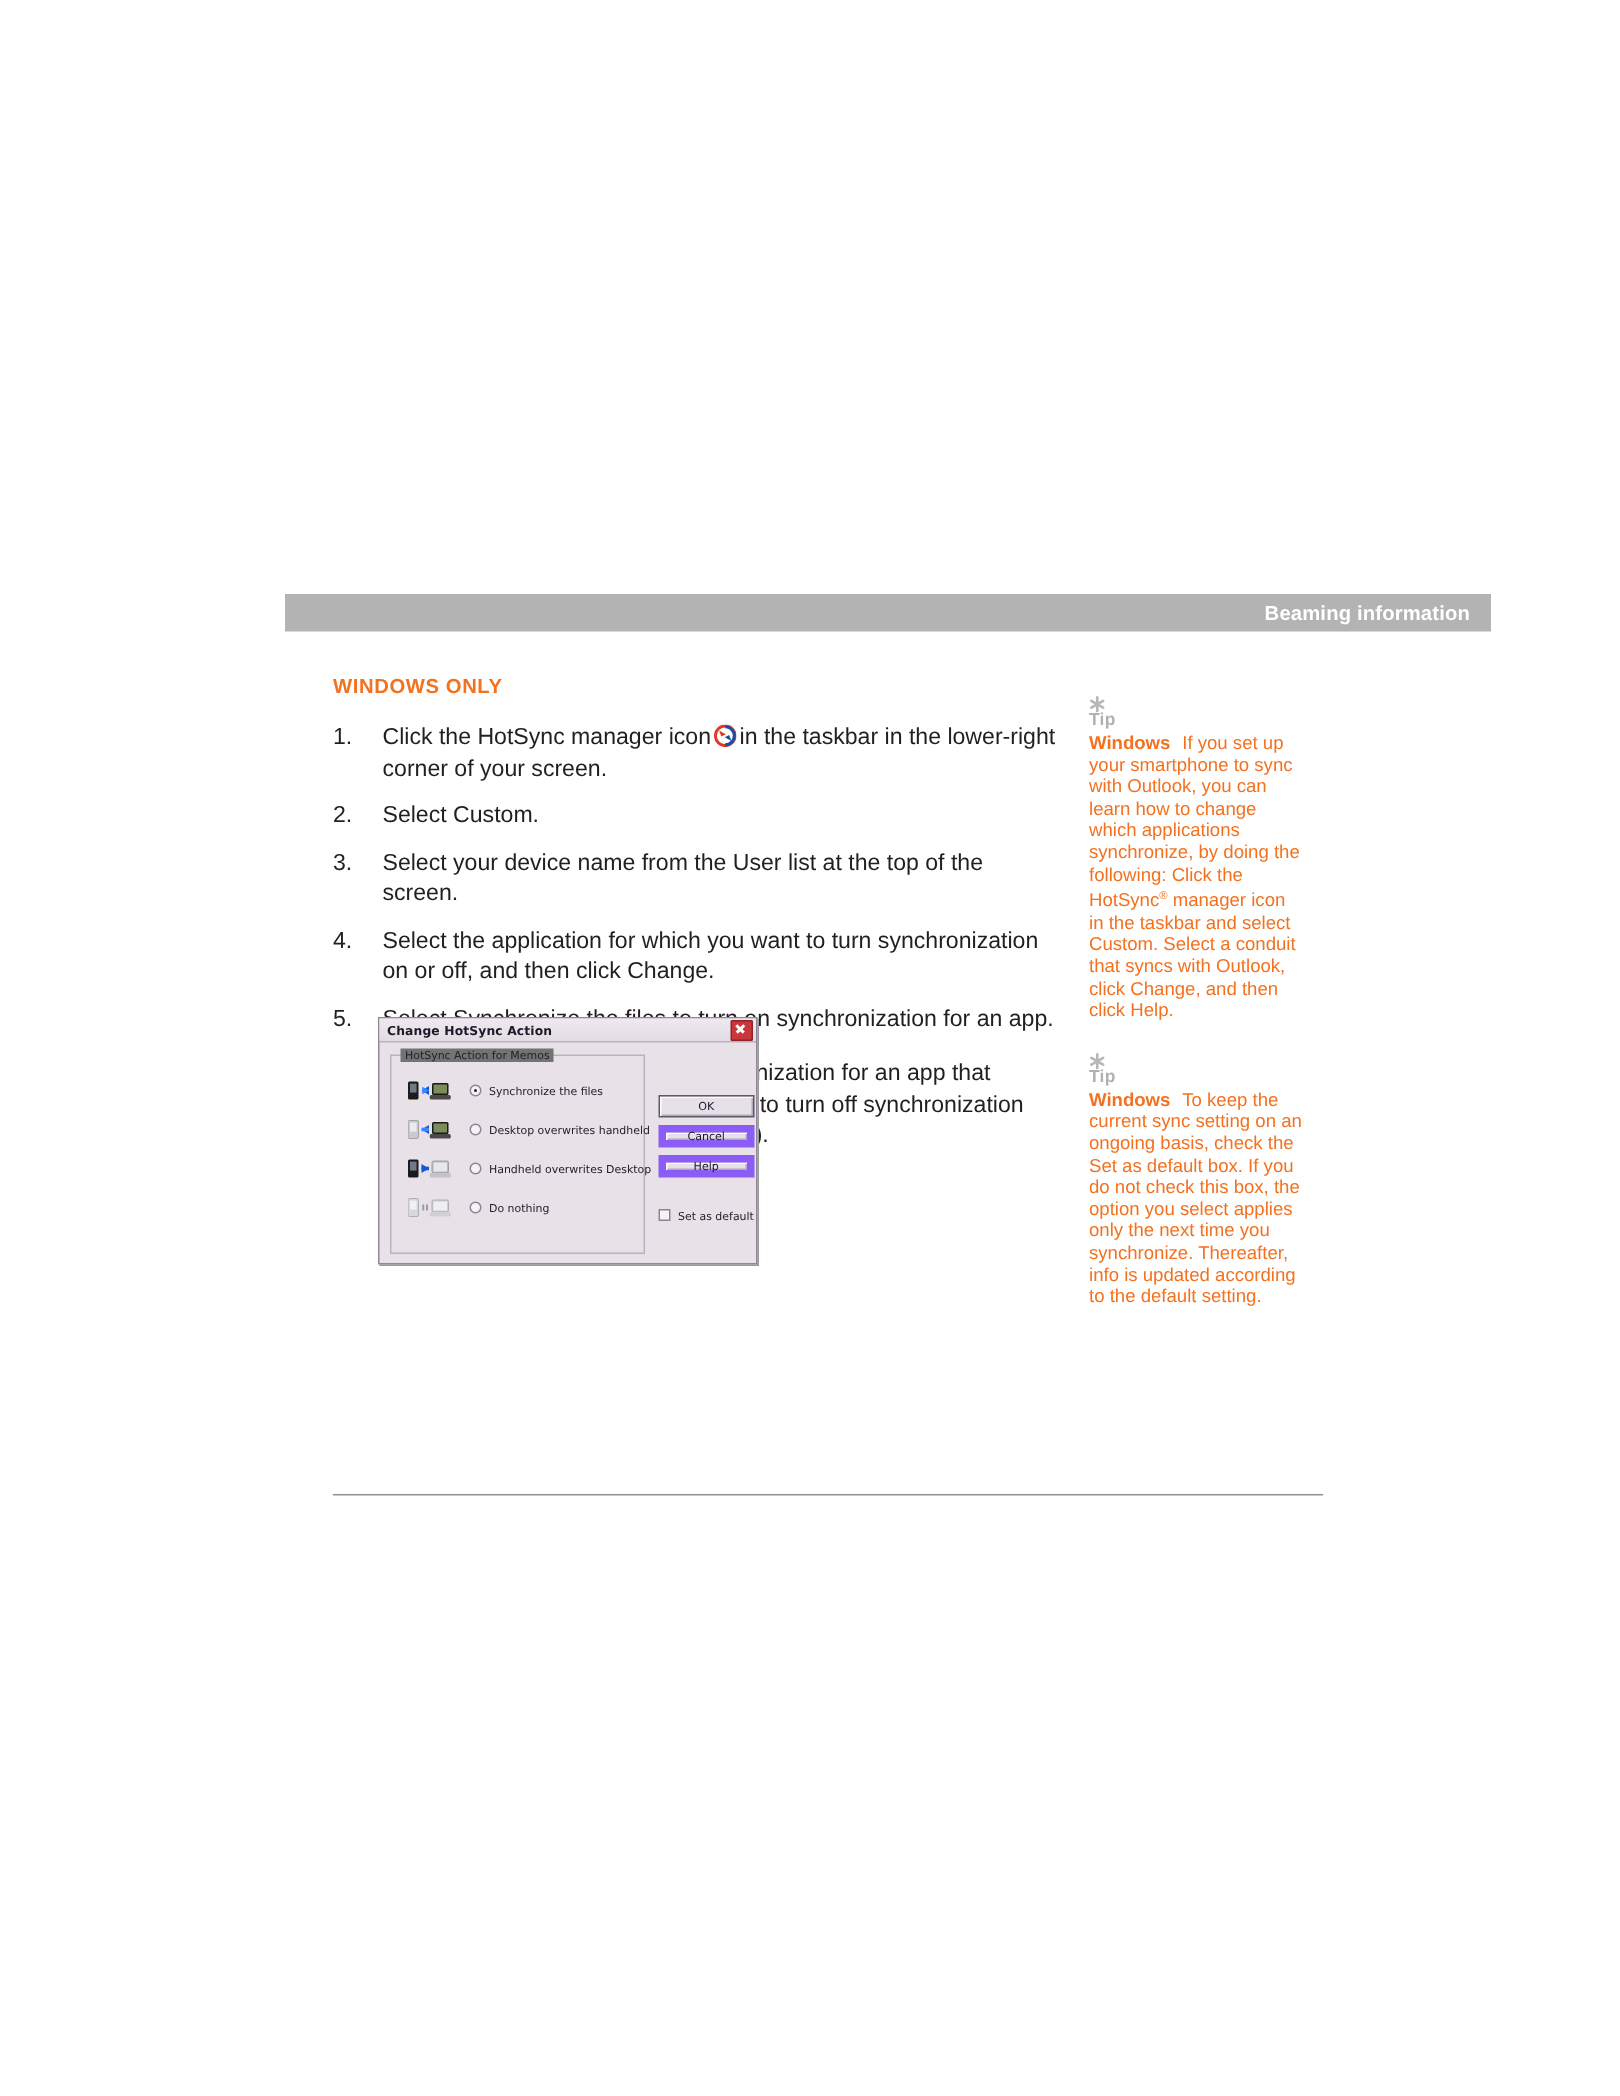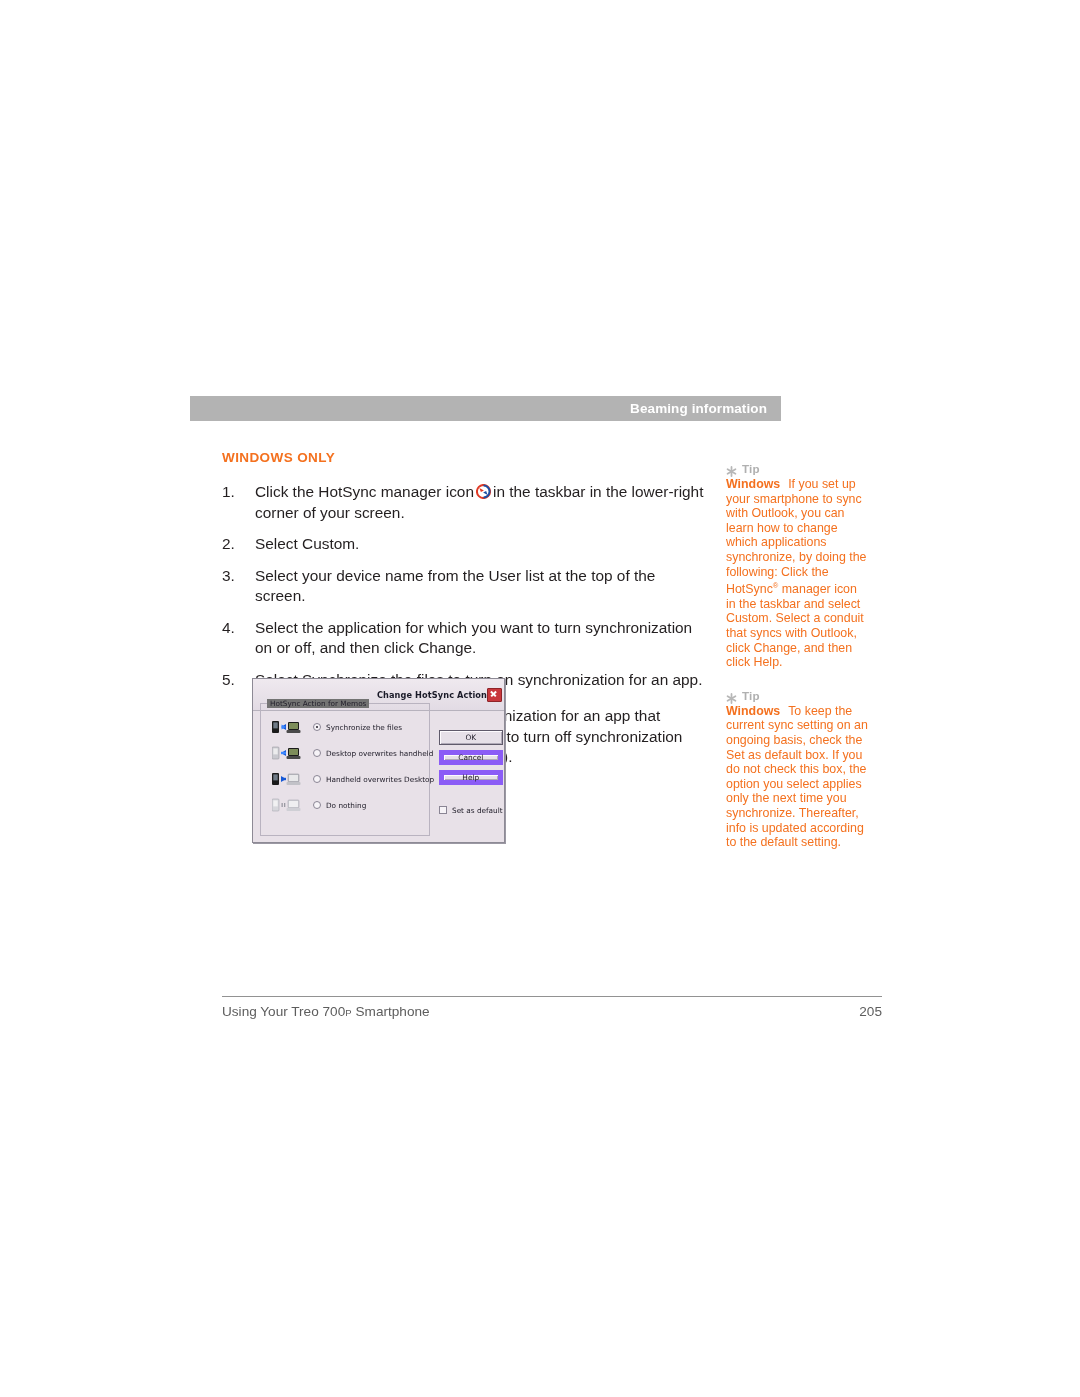--- a/index.html
+++ b/index.html
@@ -23,21 +23,21 @@
     width: 1080px;
     height: 1397px;
     overflow: hidden;
   }
 
   
   .header-band {
     position: absolute;
     left: 190px;
     top: 396px;
-    width: 591px;
+    width: 804px;
     height: 25px;
     background: #b3b3b3;
     display: flex;
     align-items: center;
     justify-content: flex-end;
   }
   .header-title {
     color: #ffffff;
     font-size: 13.5px;
     font-weight: bold;
@@ -109,26 +109,26 @@
     width: 100%;
     height: 100%;
     box-sizing: border-box;
     background: #e8e1e8;
     border: 1px solid #8d8a95;
     box-shadow: 1px 1px 0 #9b98a3;
     font-family: "DejaVu Sans", sans-serif;
     position: relative;
   }
   .dlg-titlebar {
-    height: 32px;
+    height: 16px;
     background: linear-gradient(to bottom, #efe9ef 0%, #e2dbe4 100%);
     border-bottom: 1px solid #b7b2bd;
     display: flex;
     align-items: center;
-    justify-content: flex-end;
+    justify-content: space-between;
     padding: 0 2px 0 5px;
     box-sizing: border-box;
   }
   .dlg-title {
     font-size: 8.2px;
     font-weight: bold;
     color: #1a1a28;
     letter-spacing: 0.1px;
     white-space: nowrap;
   }
@@ -267,22 +267,23 @@
   
   .tips {
     position: absolute;
     left: 726px;
     top: 462px;
     width: 142px;
   }
   .tip-block { margin-bottom: 19px; }
   .tip-head {
     display: flex;
-    align-items: center;
+    align-items: flex-start;
     margin-bottom: 2px;
+    flex-direction: column;
   }
   .tip-star {
     width: 11px;
     height: 11px;
     margin-right: 5px;
     flex: 0 0 11px;
   }
   .tip-label {
     color: #b0b0b0;
     font-size: 11.6px;
@@ -502,18 +503,14 @@
           </svg>
         </span>
         <span class="tip-label">Tip</span>
       </div>
       <div class="tip-body"><b>Windows</b><span class="gap">&nbsp; </span><span>To keep the current sync setting on an ongoing basis, check the Set as default box. If you do not check this box, the option you select applies only the next time you synchronize. Thereafter, info is updated according to the default setting.</span></div>
     </div>
 
   </div>
 
   <div class="footer-rule"></div>
-  <div class="footer">
-    <span class="footer-title"><span>Using Your Treo 700</span><sub class="model">P</sub><span> Smartphone</span></span>
-    <span>205</span>
-  </div>
 
 </div>
 
 </body></html>

